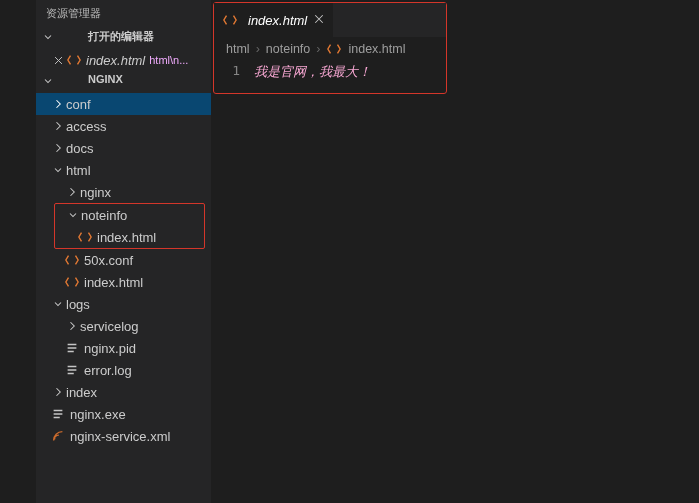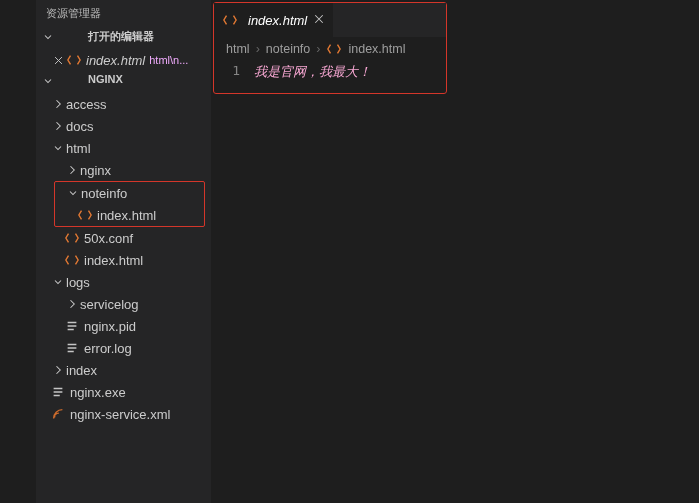--- a/index.html
+++ b/index.html
@@ -164,20 +164,28 @@
 
   <div class="section-header">
     <span class="chevron">
       <svg viewBox="0 0 16 16">
           <path d="M4 6l4 4 4-4" stroke="#cccccc" stroke-width="1.4" fill="none"></path>
         </svg>
     </span>
     <span>NGINX</span>
   </div>
 
+  <div class="tree-item indent-1 active">
+    <span class="chevron">
+        <svg viewBox="0 0 16 16">
+          <path d="M6 3l5 5-5 5" stroke="#ffffff" stroke-width="1.4" fill="none"></path>
+        </svg>
+      </span>
+    <span class="tree-label">conf</span>
+  </div>
   <div class="tree-item indent-1">
     <span class="chevron">
         <svg viewBox="0 0 16 16">
           <path d="M6 3l5 5-5 5" stroke="#cccccc" stroke-width="1.4" fill="none"></path>
         </svg>
       </span>
     <span class="tree-label">access</span>
   </div>
   <div class="tree-item indent-1">
     <span class="chevron">

